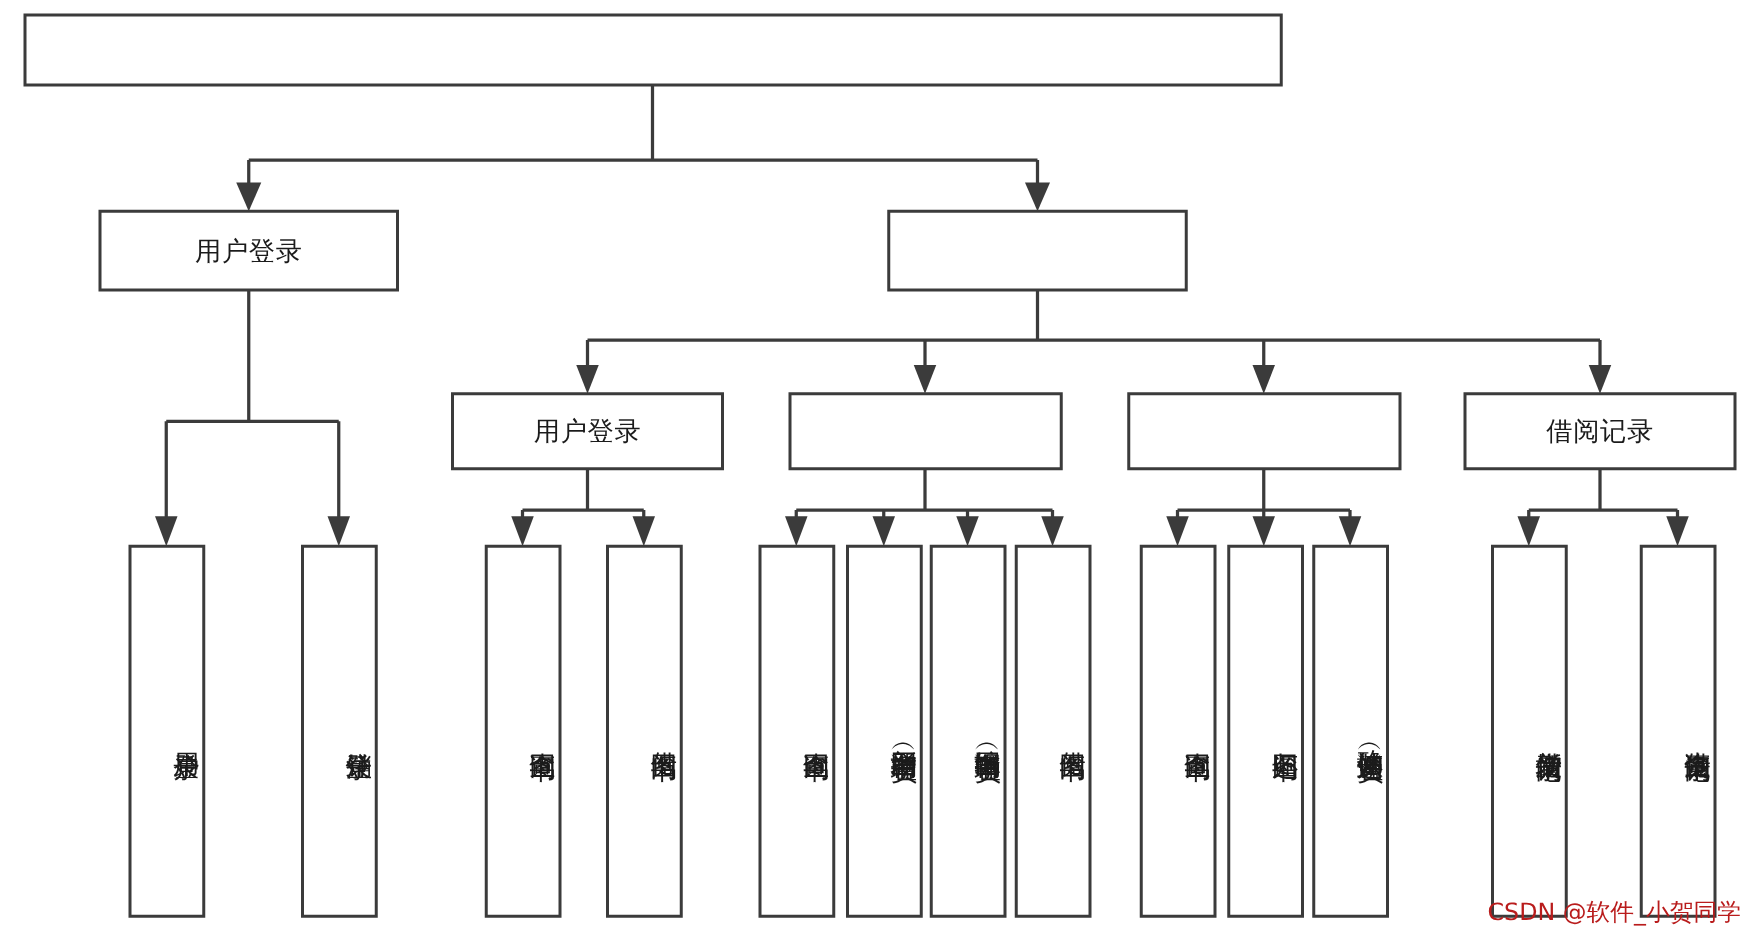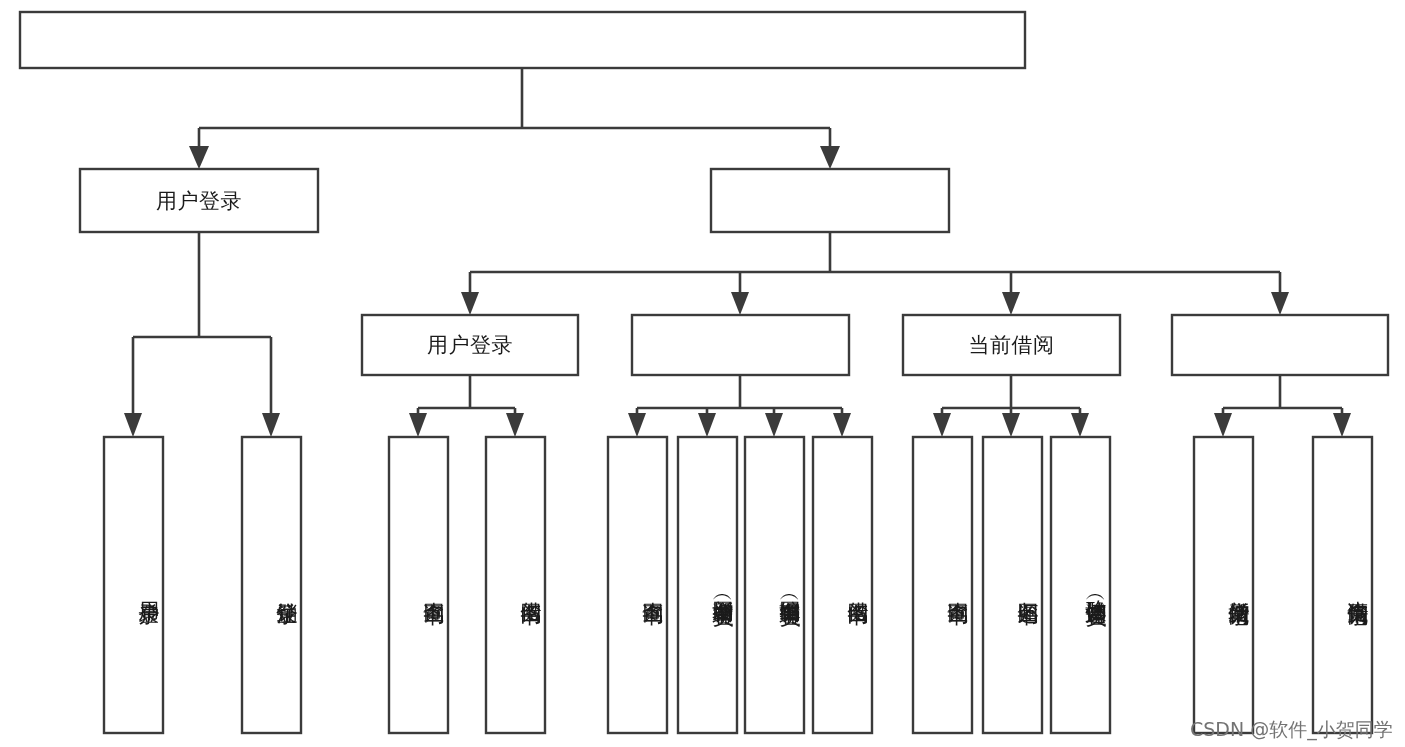--- a/index.html
+++ b/index.html
@@ -64,21 +64,21 @@
     justify-content: center;
     letter-spacing: 1px;
     padding-top: 4px;
     box-sizing: border-box;
   }
   .node-label.root {
     font-size: 22px;
   }
   .watermark {
     position: absolute;
-    color: #737373;
+    color: #b91c1c;
     font-size: 19px;
     font-family: "DejaVu Sans", "Liberation Sans", sans-serif;
     white-space: nowrap;
     pointer-events: none;
     text-align: right;
   }
 </style>
 </head>
 <body>
 
@@ -185,21 +185,21 @@
     <rect class="node-box" x="1051" y="437" width="59" height="296"></rect>
 
     <rect class="node-box" x="1194" y="437" width="59" height="296"></rect>
     <rect class="node-box" x="1313" y="437" width="59" height="296"></rect>
   </svg>
 
 
   <div class="node-label horizontal" style="left:80px; top:169px; width:238px; height:63px;">用户登录</div>
 
   <div class="node-label horizontal" style="left:362px; top:315px; width:216px; height:60px;">用户登录</div>
-  <div class="node-label horizontal" style="left:903px; top:315px; width:217px; height:60px;">当前借阅</div>
+  <div class="node-label horizontal" style="left:1172px; top:315px; width:216px; height:60px;">借阅记录</div>
 
   <div class="node-label vertical" style="left:104px; top:437px; width:59px; height:296px;">用户登录</div>
   <div class="node-label vertical" style="left:242px; top:437px; width:59px; height:296px;">注销登录</div>
 
   <div class="node-label vertical" style="left:389px; top:437px; width:59px; height:296px;">查询图书</div>
   <div class="node-label vertical" style="left:486px; top:437px; width:59px; height:296px;">借阅图书</div>
 
   <div class="node-label vertical" style="left:608px; top:437px; width:59px; height:296px;">查询图书</div>
   <div class="node-label vertical" style="left:678px; top:437px; width:59px; height:296px;">新增图书（管理员）</div>
   <div class="node-label vertical" style="left:745px; top:437px; width:59px; height:296px;">编辑图书（管理员）</div>

